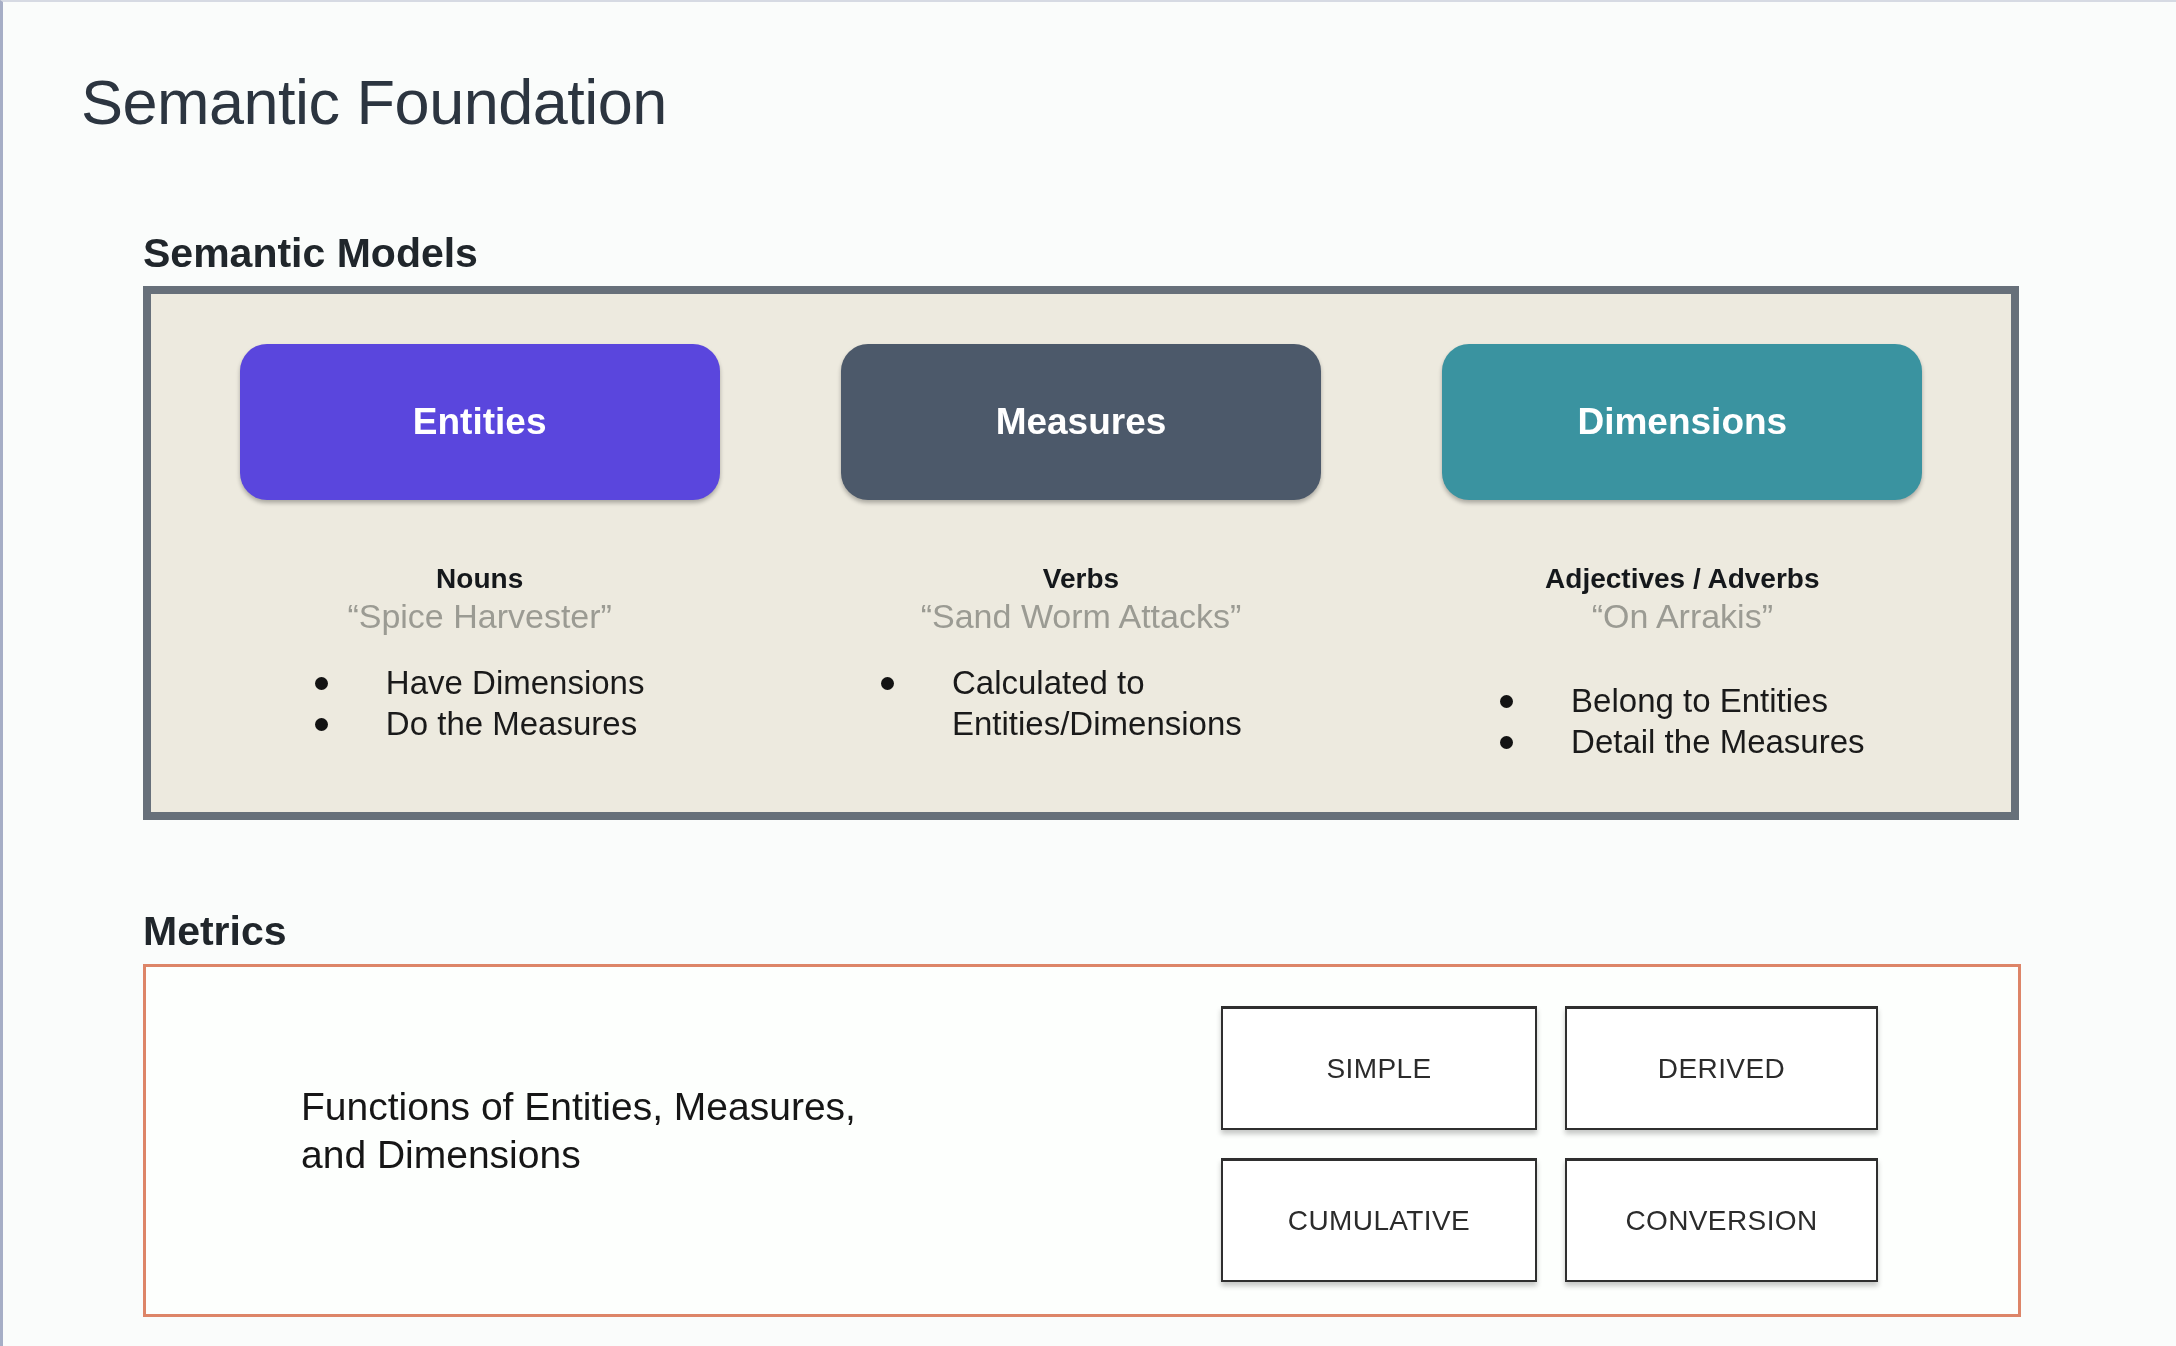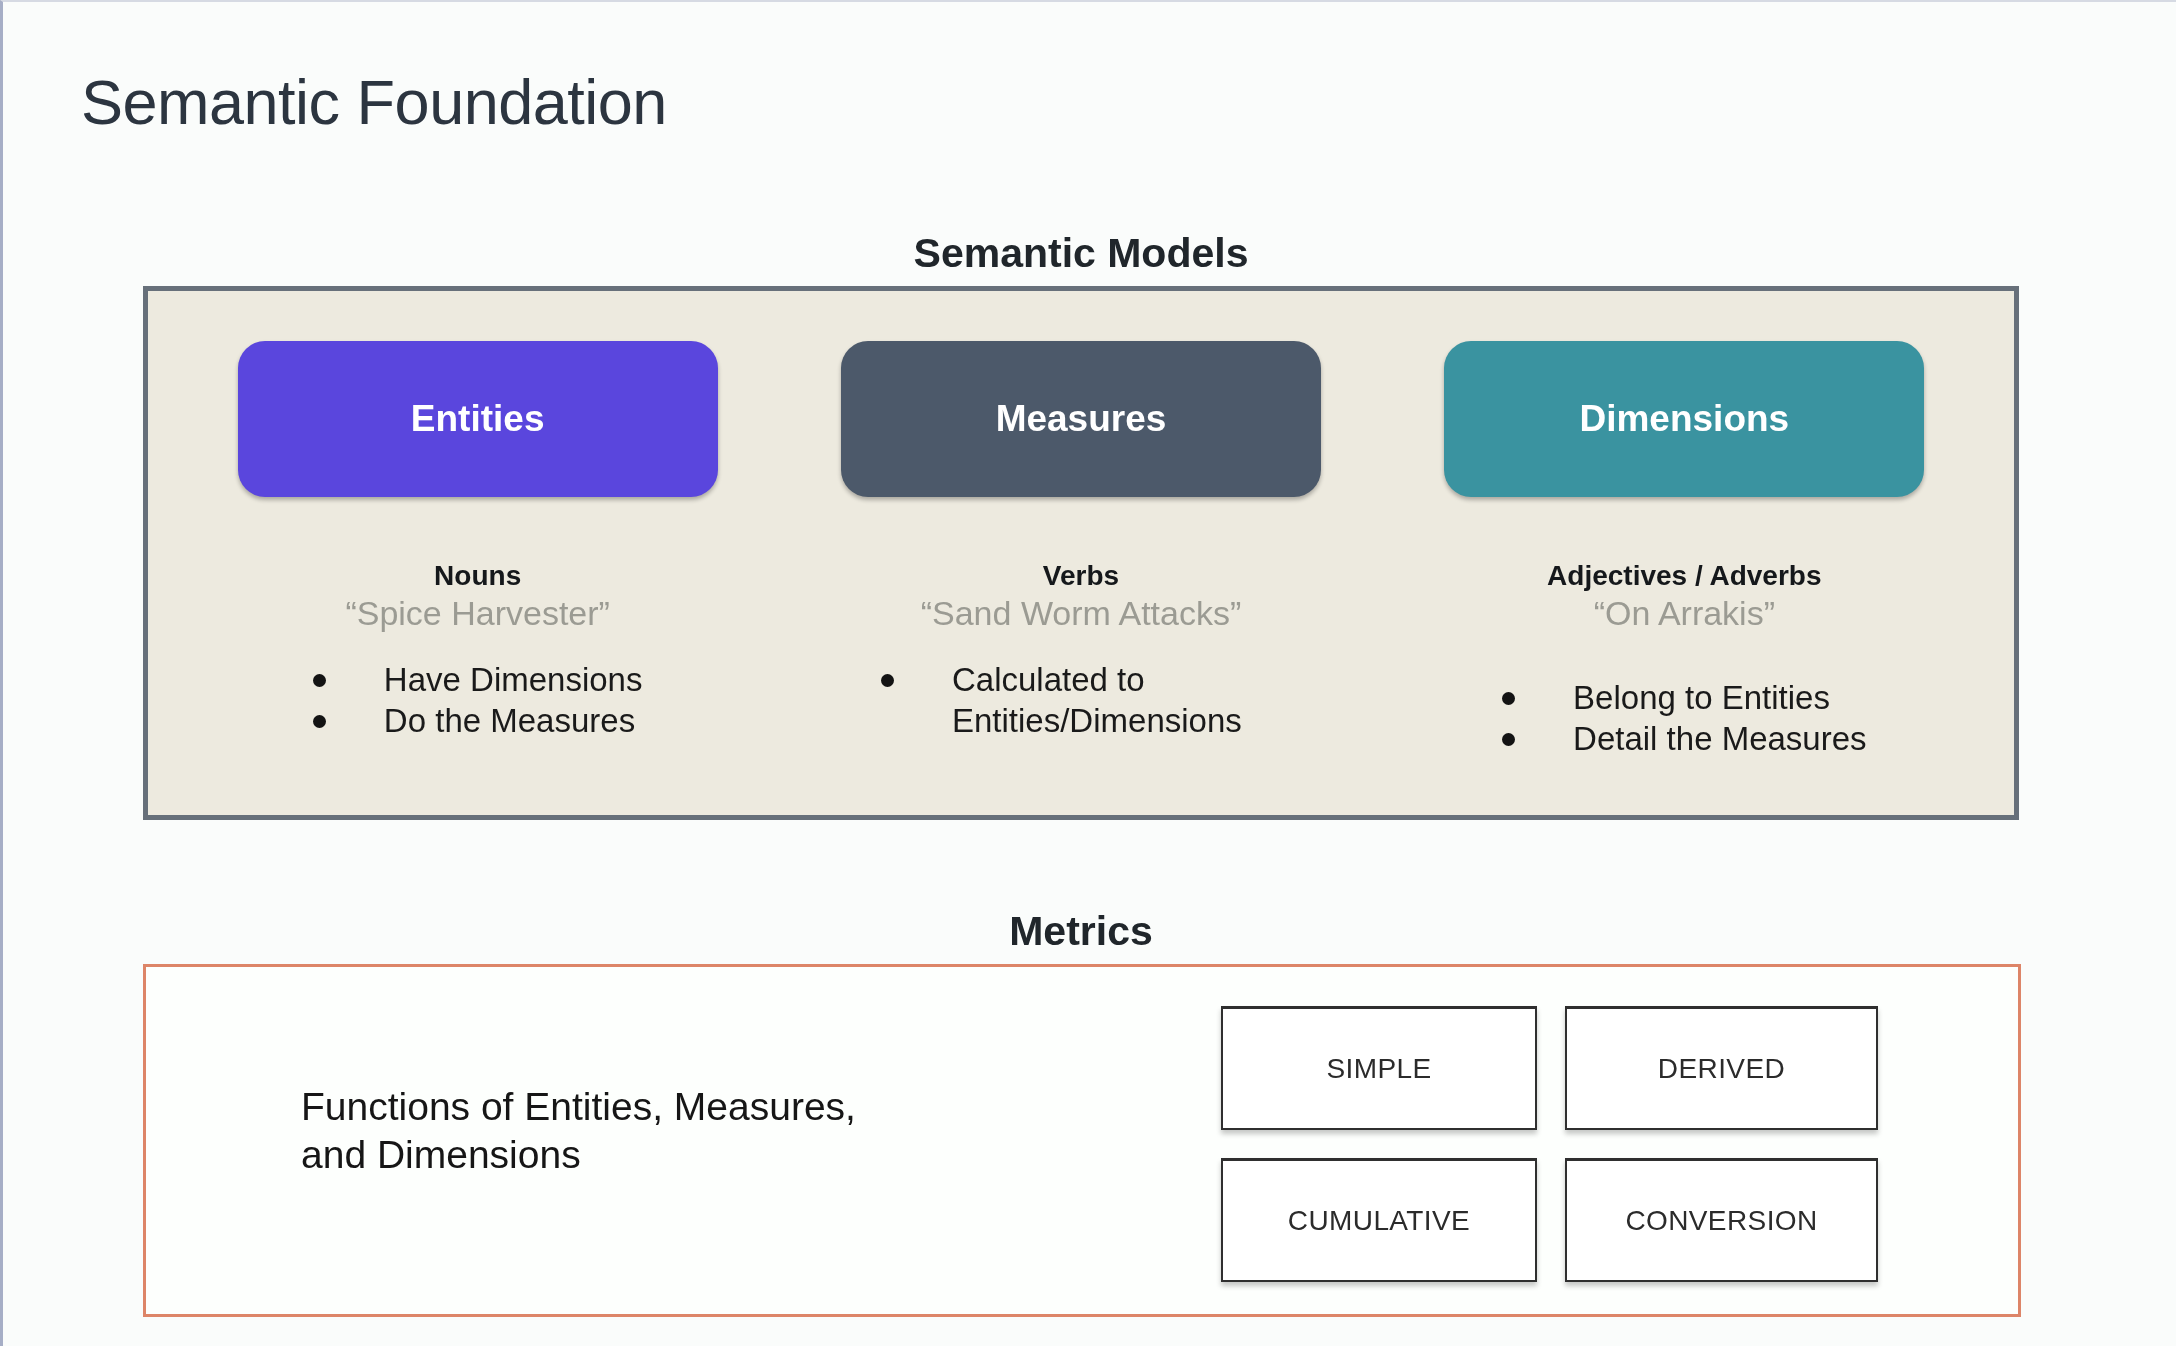--- a/index.html
+++ b/index.html
@@ -15,30 +15,30 @@
   }
 
   .slide-title {
     position:absolute; left:78px; top:64px;
     font-size:63px; font-weight:500; letter-spacing:-0.5px;
     color:#2c3540;
   }
 
   .section-heading {
     position:absolute; left:140px; width:1876px;
-    text-align:center; font-size:41px; font-weight:700; color:#20262b;
+    text-align:left; font-size:41px; font-weight:700; color:#20262b;
   }
   #sm-heading { top:228px; }
   #metrics-heading { top:906px; }
 
   .sm-panel {
     position:absolute; left:140px; top:284px;
     width:1876px; height:534px;
     background:#edeadf;
-    border:5px solid #701a75;
+    border:8px solid #701a75;
     display:flex;
     padding:50px 28px 0 28px;
   }
   .sm-col {
     flex:1;
     display:flex; flex-direction:column; align-items:center;
   }
   .pill {
     width:480px; height:156px;
     border-radius:27px;

